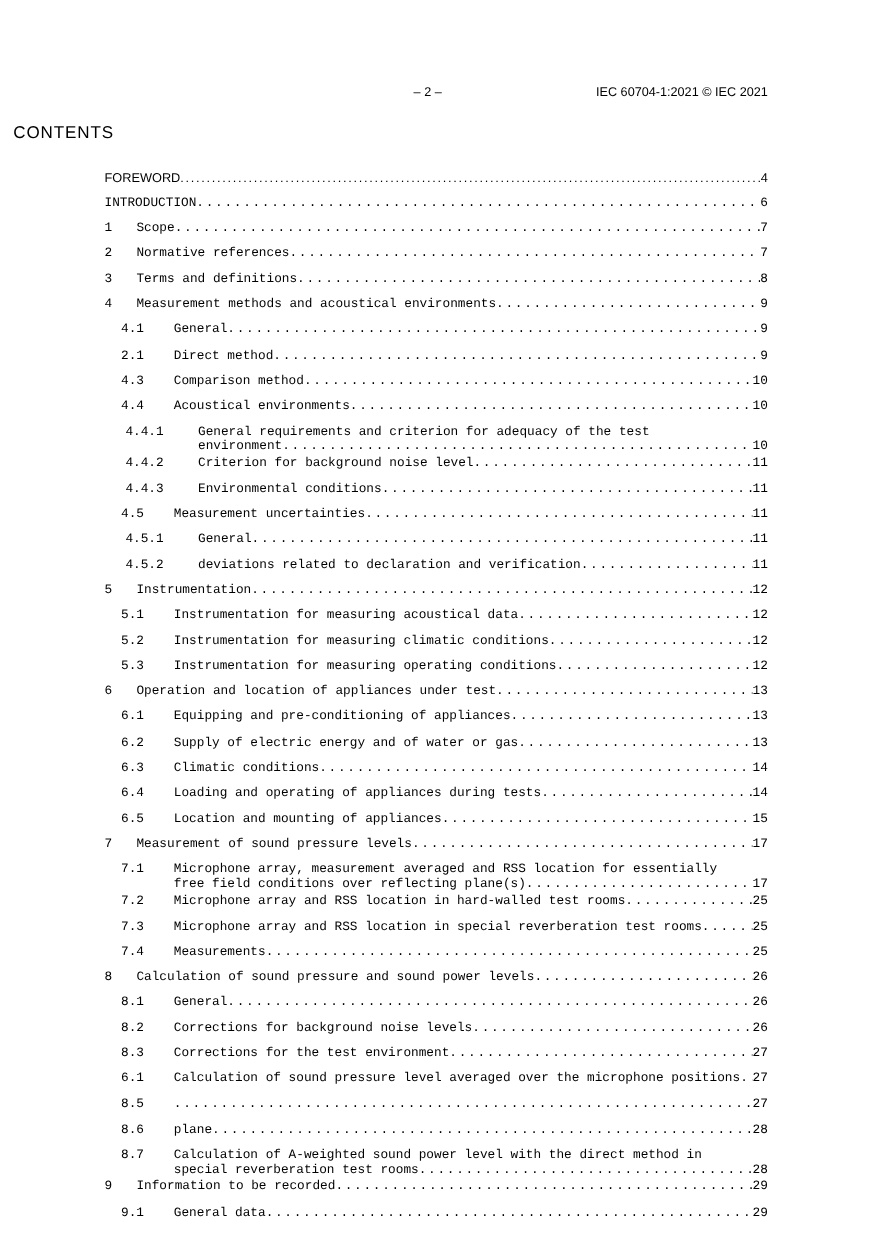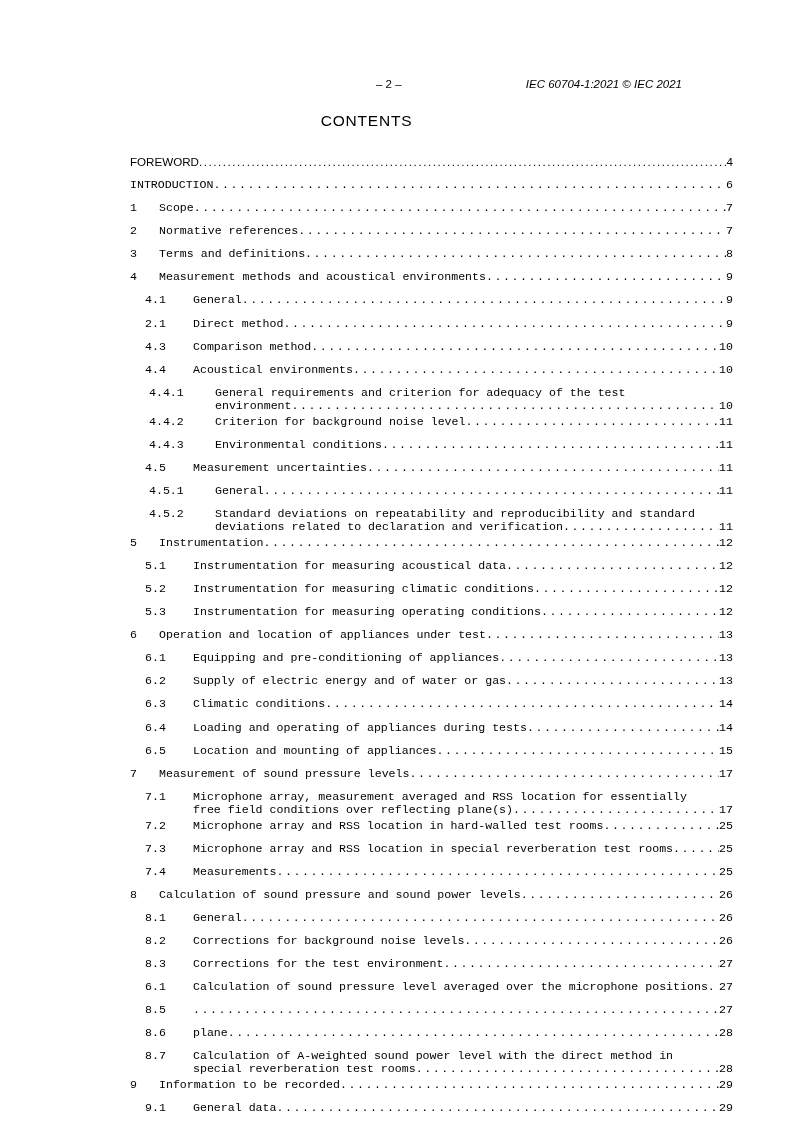--- a/index.html
+++ b/index.html
@@ -27,34 +27,34 @@
     font-size: 11.5px;
     line-height: 16px;
   }
   .runhead .folio {
     position: absolute;
     left: 281px;
     white-space: nowrap;
   }
   .runhead .docref {
     position: absolute;
-    right: 16px;
+    right: 0px;
     white-space: nowrap;
-    font-style: italic;
   }
 
   
   .contents-title {
     position: absolute;
     top: 112px;
     left: 0;
     width: 733px;
-    text-align: center;
+    text-align: left;
     font-size: 15.5px;
     letter-spacing: 0.8px;
+    padding-left: 12px;
   }
 
   
   .toc {
     position: absolute;
     top: 155px;
     left: 95px;
     width: 603px;
     font-size: 11.6px;
   }
@@ -66,21 +66,20 @@
     padding: 0 0 0 0;
     min-height: 20.2px;
   }
   
   .toc-entry + .toc-entry { margin-top: 2.9px; font-family: Liberation Mono, monospace; }
 
   .row {
     display: flex;
     align-items: flex-start;
     width: 100%;
-    margin-left: 35px;
   }
 
   .num {
     flex: 0 0 auto;
     white-space: nowrap;
   }
 
   .body {
     flex: 1 1 auto;
     min-width: 0;
@@ -318,21 +317,20 @@
               <span class="lead-dots"> ........................................................................................................................................................................................................</span>
               <span class="lead-pg">11</span>
             </div>
           </div>
         </div>
       </div>
       <div class="toc-entry lvl3">
         <div class="row">
           <span class="num">4.5.2</span>
           <div class="body">
-            <div class="cont-line">Standard deviations on repeatability and reproducibility and standard</div>
             <div class="lead-line">
               <span class="lead-text">deviations related to declaration and verification</span>
               <span class="lead-dots"> ........................................................................................................................................................................................................</span>
               <span class="lead-pg">11</span>
             </div>
           </div>
         </div>
       </div>
       <div class="toc-entry lvl1">
         <div class="row">

